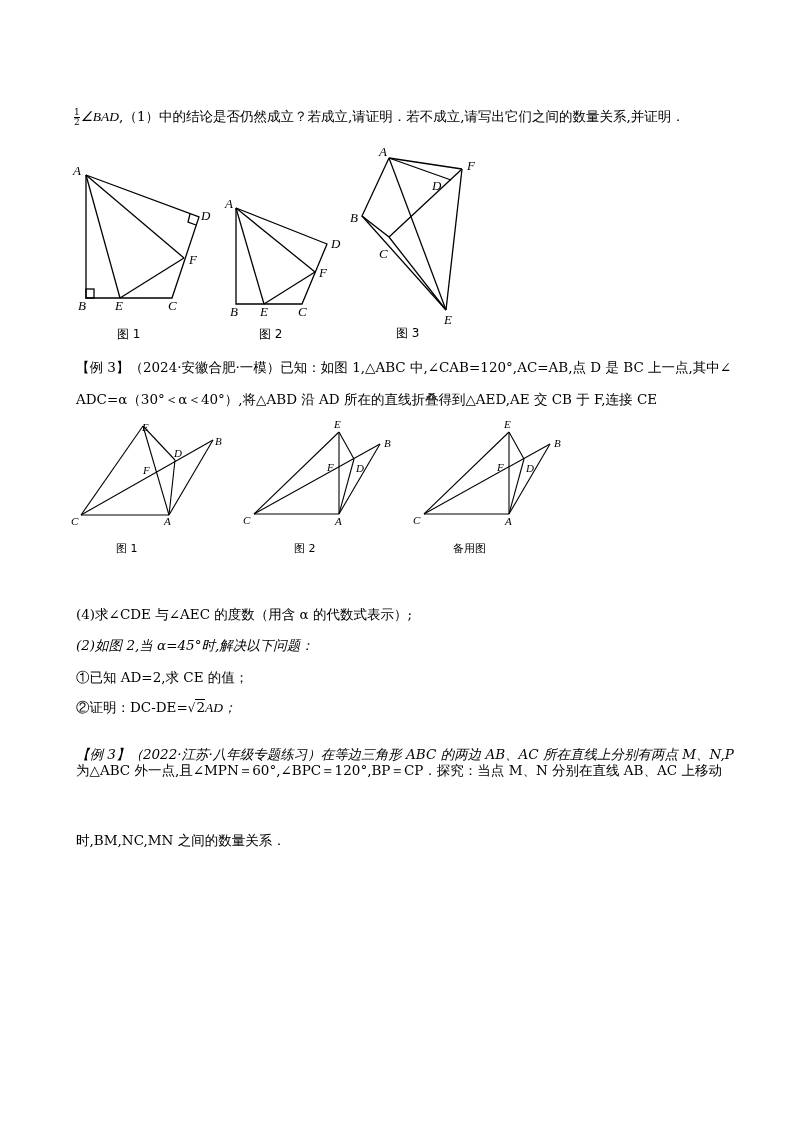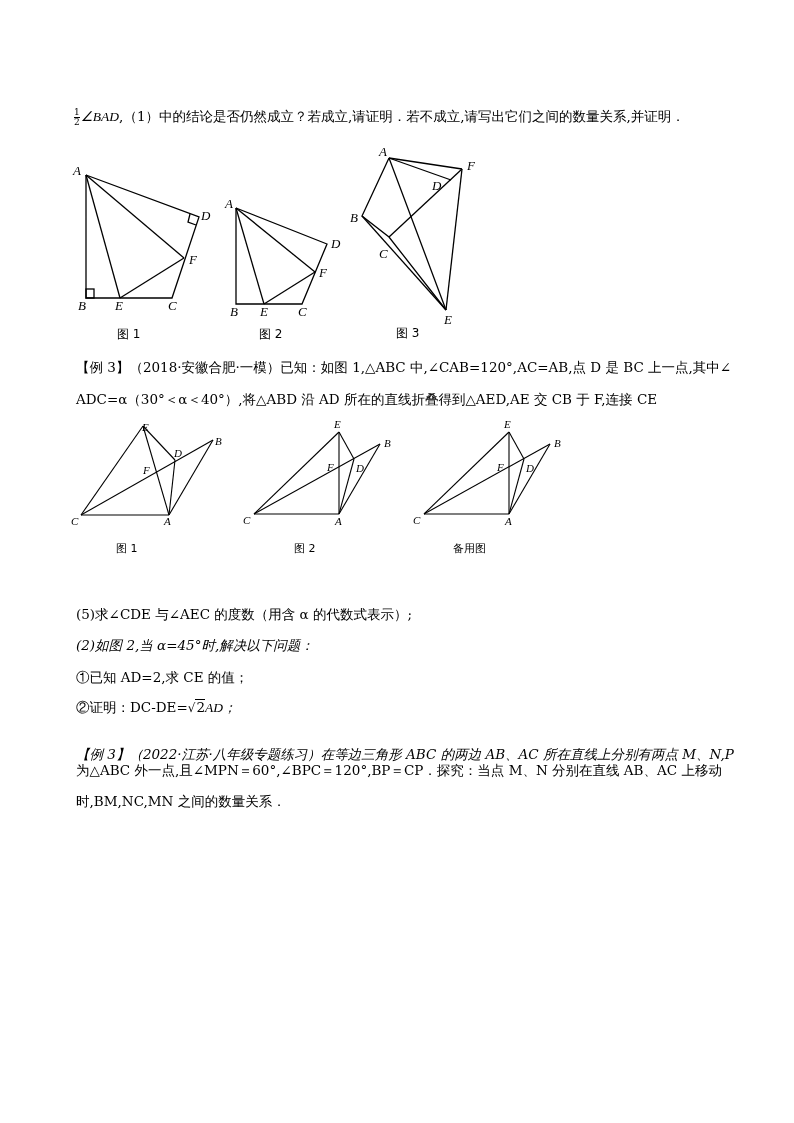--- a/index.html
+++ b/index.html
@@ -121,30 +121,30 @@
     <text x="554" y="447" style="font-size:11px">B</text>
     <text x="526" y="472" style="font-size:11px">D</text>
     <text x="497" y="471" style="font-size:11px">F</text>
     <text x="413" y="524" style="font-size:11px">C</text>
     <text x="505" y="525" style="font-size:11px">A</text>
     <text class="cap" x="453" y="552" style="font-size:11px">备用图</text>
   </g>
 </svg>
 
 <div class="line" style="top:357px;">
-  <span>【例 3】</span><span>（2018·安徽合肥·一模）</span><span>已知：如图 1,△ABC 中,∠CAB=120°,AC=AB,点 D 是 BC 上一点,其中∠</span>
+  <span>【例 3】</span><span>（2024·安徽合肥·一模）</span><span>已知：如图 1,△ABC 中,∠CAB=120°,AC=AB,点 D 是 BC 上一点,其中∠</span>
 </div>
 <div class="line" style="top:389px;">
   <span>ADC=α（30°＜α＜40°）,将△ABD 沿 AD 所在的直线折叠得到△AED,AE 交 CB 于 F,连接 CE</span>
 </div>
 
-<div class="line" style="top:604px;">(5)求∠CDE 与∠AEC 的度数（用含 α 的代数式表示）;</div>
+<div class="line" style="top:604px;">(4)求∠CDE 与∠AEC 的度数（用含 α 的代数式表示）;</div>
 <div class="line" style="top:635px;font-style:italic;">(2)如图 2,当 α=45°时,解决以下问题：</div>
 <div class="line" style="top:667px;">①已知 AD=2,求 CE 的值；</div>
 <div class="line" style="top:697px;">
   <span>②证明：DC-DE=</span><span style="font-size:12px;">√</span><span class="sqrt">2</span><span class="it">AD；</span>
 </div>
 
 <div class="line" style="top:744px;font-style:italic;">
   <span>【例 3】</span><span>（2022·江苏·八年级专题练习）在等边三角形 ABC 的两边 AB、AC 所在直线上分别有两点 M、N,P</span>
 </div>
 <div class="line" style="top:760px;">为△ABC 外一点,且∠MPN＝60°,∠BPC＝120°,BP＝CP．探究：当点 M、N 分别在直线 AB、AC 上移动</div>
-<div class="line" style="top:791px;">时,BM,NC,MN 之间的数量关系．</div>
+<div class="line" style="top:830px;">时,BM,NC,MN 之间的数量关系．</div>
 
 </body></html>

